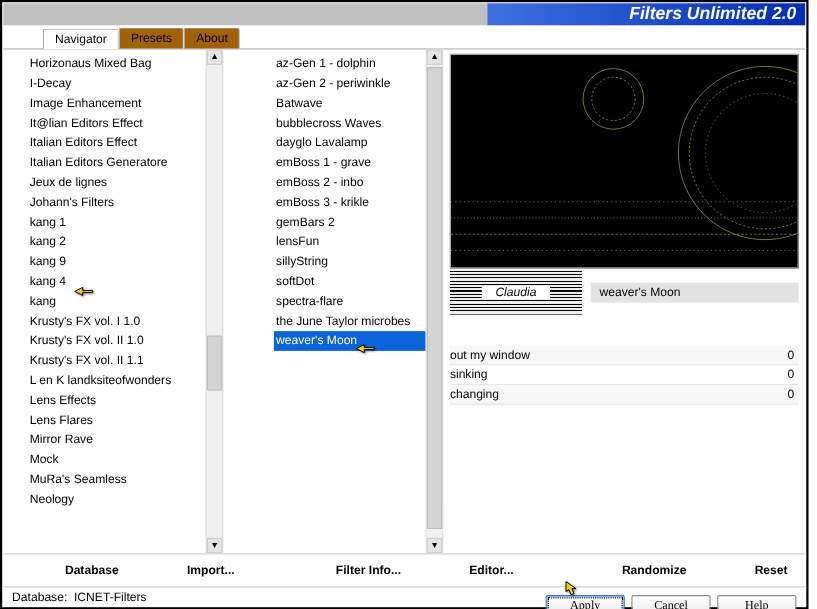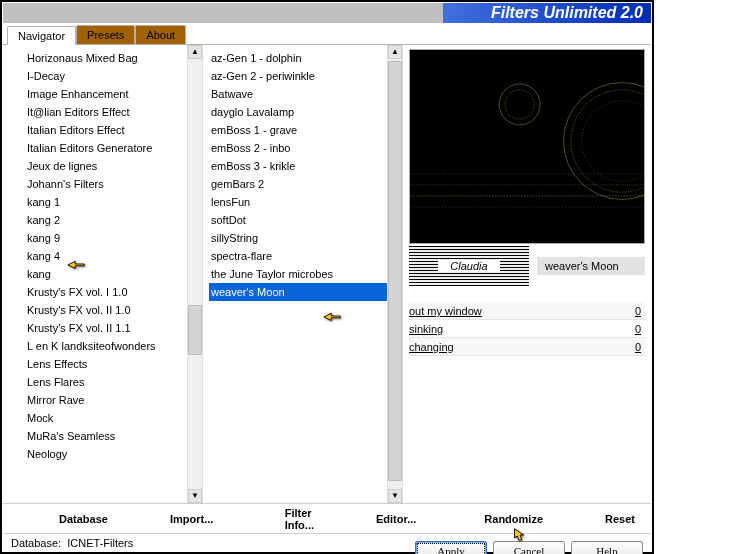--- a/index.html
+++ b/index.html
@@ -1,56 +1,56 @@
 <!DOCTYPE html>
 <html><head>
 <meta charset="utf-8">
 <style>
   * { box-sizing: border-box; font-family: Tahoma, Arial, sans-serif; font-size: 11px; }
   body { margin: 0; padding: 0; background: #fff; }
-  .frame { width: 654px; height: 554px; border: 2px solid #000; background: #fff; position: relative; padding: 1px; }
+  .frame { width: 735px; height: 554px; border: 2px solid #000; background: #fff; position: relative; padding: 1px; }
 
   
   .banner { height: 20px; display: flex; }
   .banner-left { width: 440px; background: #bfbfbf; }
   .banner-right { flex: 1; background: linear-gradient(90deg,#4070e0,#002db3); color: #fff; font: italic bold 16px Arial; text-align: right; padding-right: 8px; line-height: 20px; }
 
   
   .tabrow { display: flex; gap: 0; margin-top: 2px; border-bottom: 1px solid #b0b0b0; padding-left: 4px; }
   .tab { padding: 3px 10px 2px 10px; border: 1px solid #b0b0b0; border-bottom: none; background: #a16207; border-radius: 2px 2px 0 0; cursor: pointer; }
-  .tab.active { background: #fff; position: relative; top: 1px; border-bottom: 1px solid #fff; }
+  .tab.active { background: #fff; position: relative; top: 1px; border-bottom: 1px solid #fff; margin-left: 32px; }
 
   
   .body { display: flex; height: 458px; }
   .col1 { width: 200px; display: flex; border-right: none; padding-left: 16px; }
   .col1 .list { flex: 1; overflow: hidden; padding: 4px 0 0 6px; }
   .scrollbar { width: 16px; background: #f0f0f0; border-left: 1px solid #ddd; border-right: 1px solid #ddd; position: relative; }
   .scrollbar .btn { width: 14px; height: 14px; position: absolute; left: 0; background: #e5e5e5; border: 1px solid #ccc; font-size: 8px; text-align: center; line-height: 12px; }
   .scrollbar .btn.top { top: 0; }
   .scrollbar .btn.bot { bottom: 0; }
   .scrollbar .thumb { position: absolute; left: 0; width: 14px; height: 50px; top: 260px; background: #d4d4d4; border: 1px solid #bbb; border-radius: 1px; }
 
-  .col2 { width: 200px; display: flex; }
+  .col2 { width: 200px; display: flex; padding-left: 40px; }
   .col2 .list { flex: 1; padding: 4px 0 0 6px; }
   .col2 .scrollbar .thumb { top: 16px; height: 420px; }
 
   .col3 { flex: 1; padding: 4px 6px; }
 
   .list div { line-height: 18px; white-space: nowrap; padding: 0 2px; }
   .list .sel { background: #0a64d8; color: #fff; }
 
   
   .preview { width: 100%; height: 195px; background: #000; border: 1px solid #aaa; position: relative; overflow: hidden; }
   .preview svg { width: 100%; height: 100%; display: block; }
   .logo-row { display: flex; align-items: center; margin-top: 2px; gap: 8px; }
   .logo { width: 120px; height: 40px; background: repeating-linear-gradient(#000,#000 1px,#eee 1px,#eee 3px); display: flex; align-items: center; justify-content: center; font: italic 14px cursive; color: #000; }
   .logo span { background: #fff; padding: 0 12px; }
   .filtname { flex: 1; background: #e2e2e2; height: 18px; line-height: 18px; padding-left: 8px; }
 
-  .params { margin-top: 16px; text-decoration: underline; }
+  .params { margin-top: 28px; }
   .params .row { display: flex; height: 18px; line-height: 18px; border-bottom: 1px solid #e5e5e5; }
   .params .row:nth-child(odd){ background:#f7f7f7; }
   .params .row span:first-child { flex: 1; }
   .params .row span:last-child { width: 30px; text-align: right; padding-right: 4px; }
 
   
   .toolbar { display: flex; align-items: center; height: 30px; border-top: 1px solid #ccc; padding: 0 8px; gap: 6px; }
   .toolbar .lbl { font-weight: bold; padding: 0 8px; margin-left: 40px; }
   .toolbar .spacer { flex: 1; }
 
@@ -117,28 +117,29 @@
         <div class="thumb"></div>
         <div class="btn bot">▼</div>
       </div>
     </div>
 
     <div class="col2">
       <div class="list" id="list2">
           <div>az-Gen 1  -  dolphin</div>
           <div>az-Gen 2  -  periwinkle</div>
           <div>Batwave</div>
+          <div>bubblecross Waves</div>
           <div>dayglo Lavalamp</div>
           <div>emBoss 1  -  grave</div>
           <div>emBoss 2  -  inbo</div>
           <div>emBoss 3  -  krikle</div>
           <div>gemBars 2</div>
           <div>lensFun</div>
+          <div>sillyString</div>
           <div>softDot</div>
-          <div>sillyString</div>
           <div>spectra-flare</div>
           <div>the June Taylor microbes</div>
           <div class="sel">weaver's Moon</div>
         </div>
       <div class="scrollbar">
         <div class="btn top">▲</div>
         <div class="thumb"></div>
         <div class="btn bot">▼</div>
       </div>
     </div>

